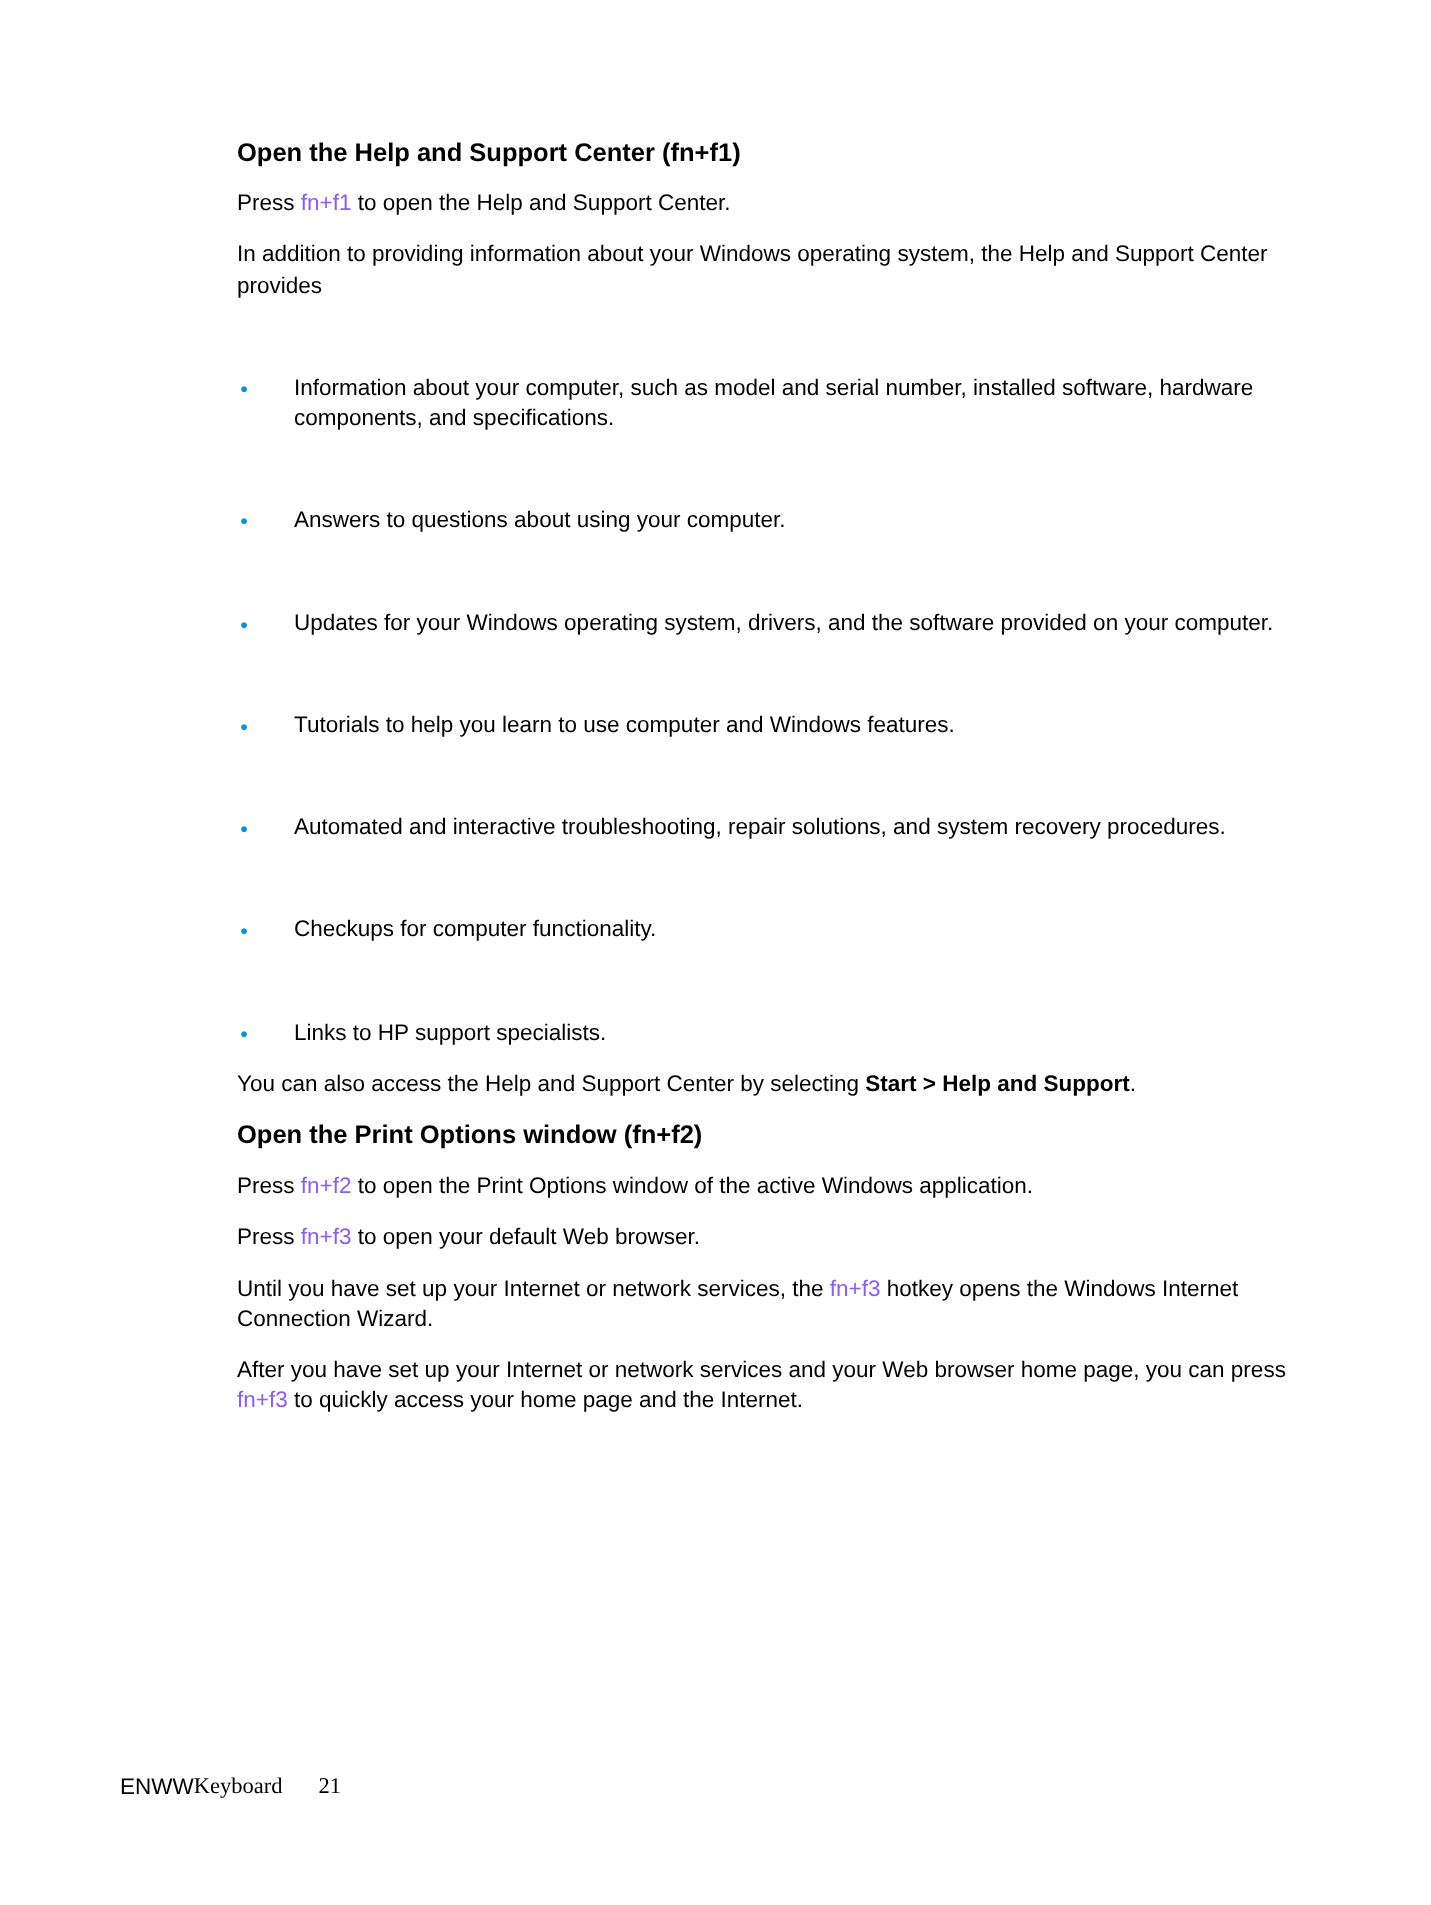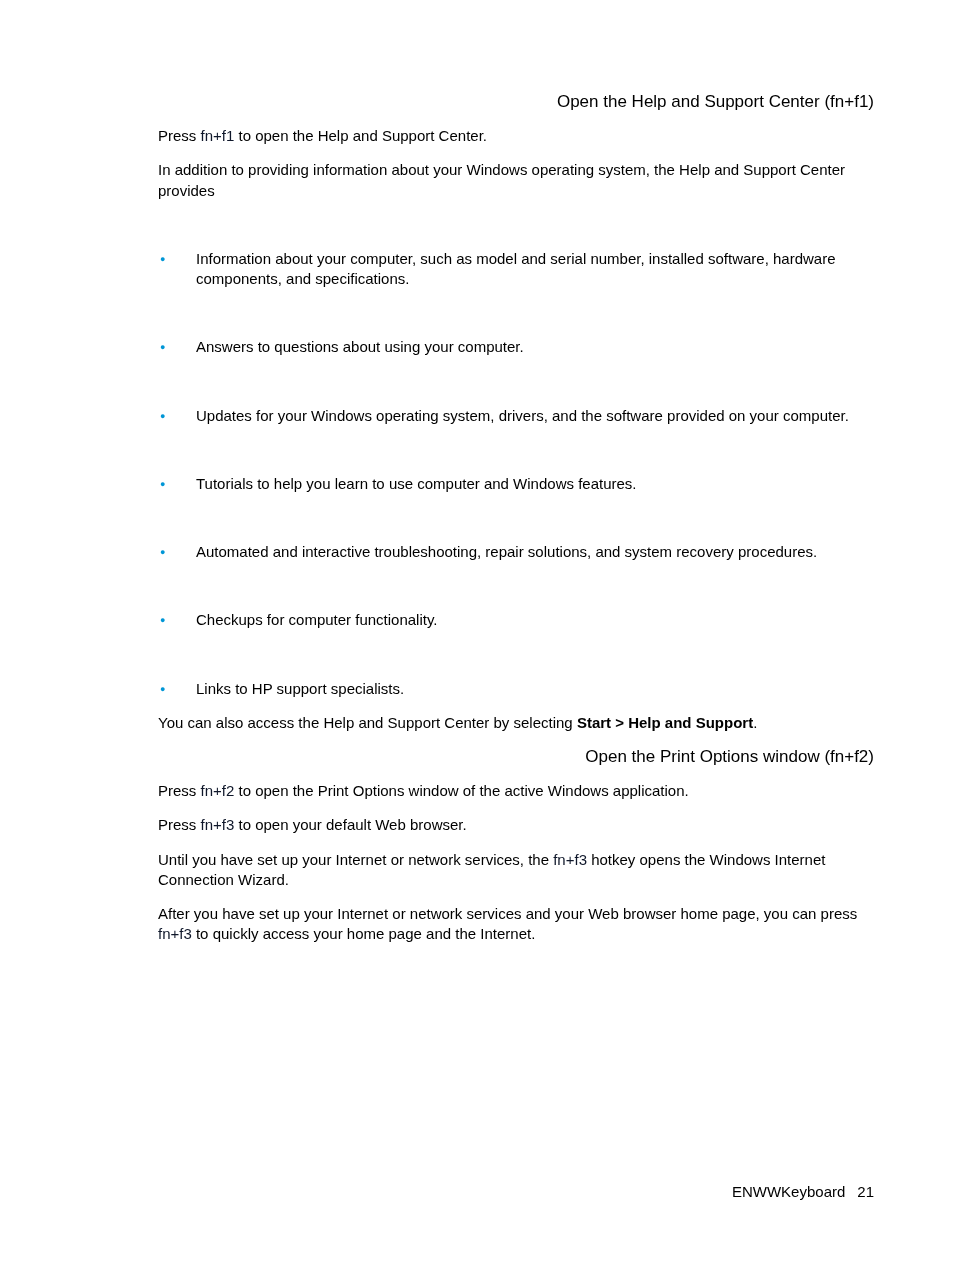--- a/index.html
+++ b/index.html
@@ -13,35 +13,34 @@
       width: 954px;
       height: 1270px;
       position: relative;
       color: #000;
     }
     .page {
       padding: 92px 80px 0 158px;
     }
     h3 {
       font-size: 17px;
-      font-weight: normal;
+      font-weight: bold;
       margin-bottom: 14px;
       margin-top: 0;
-      text-align: right;
     }
     h3.section {
       margin-top: 12px;
     }
     p {
       font-size: 15px;
       line-height: 1.35;
       margin-bottom: 14px;
     }
     .hotkey {
-      color: #0f172a;
+      color: #8b5cf6;
     }
     ul {
       list-style: none;
       margin-bottom: 14px;
     }
     li {
       position: relative;
       padding-left: 38px;
       font-size: 15px;
       line-height: 1.35;
@@ -56,26 +55,27 @@
       top: 0;
       font-size: 9px;
       line-height: 20px;
     }
     .footer {
       position: absolute;
       bottom: 70px;
       left: 80px;
       right: 80px;
       display: flex;
-      justify-content: flex-end;
+      justify-content: flex-start;
       font-size: 15px;
     }
     .footer-right {
       display: flex;
-      gap: 12px;
+      gap: 24px;
+      font-family: Liberation Serif, serif;
     }
     .bold {
       font-weight: bold;
     }
   </style>
 </head>
 <body>
 
 <div class="page">
 

